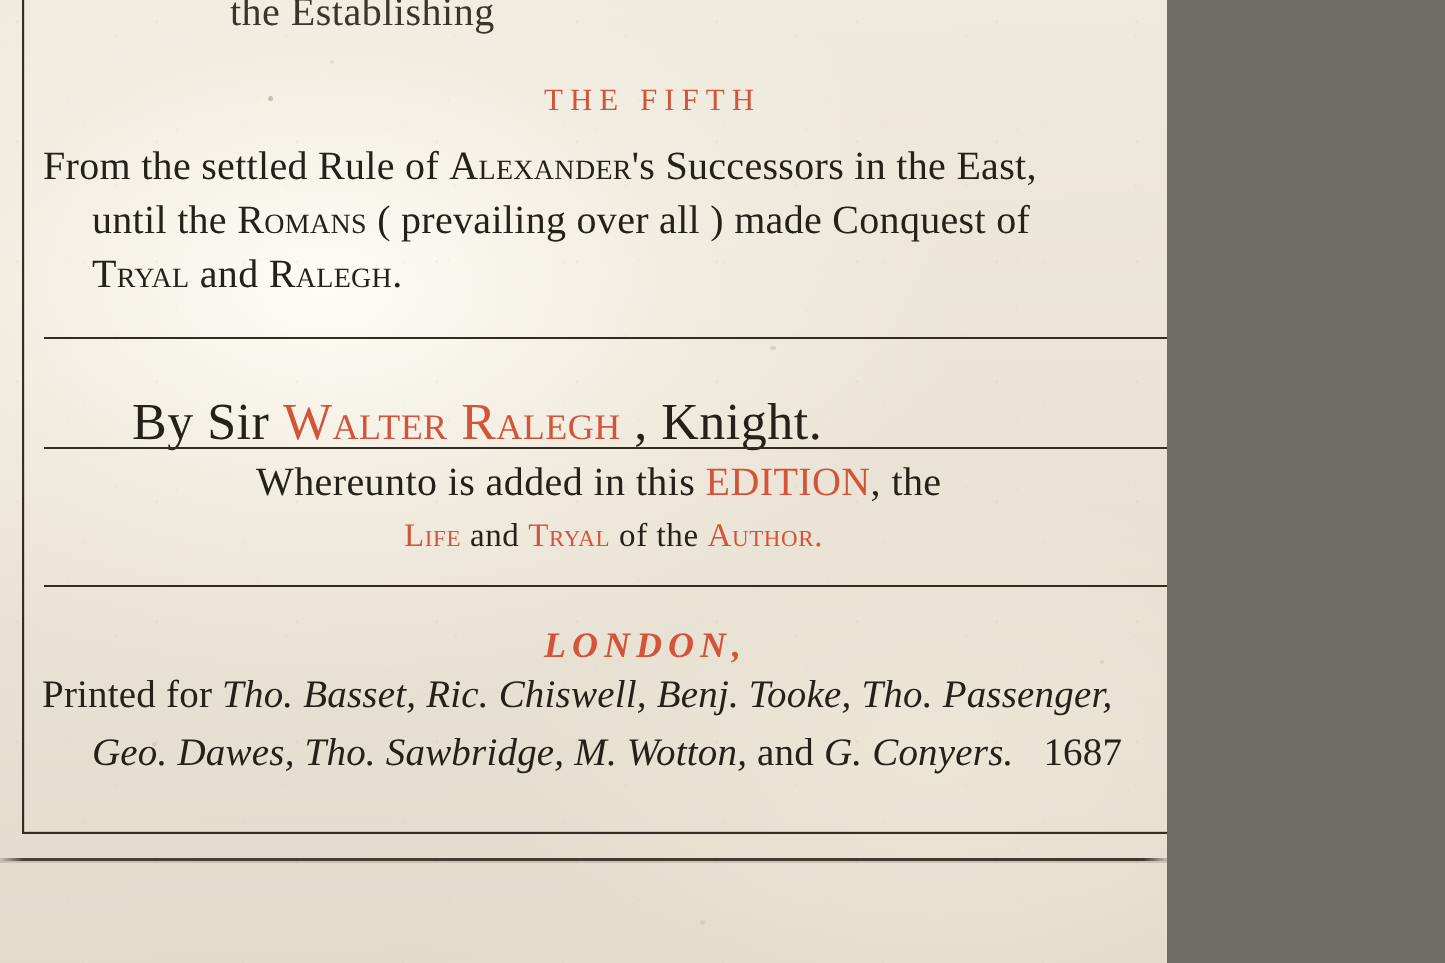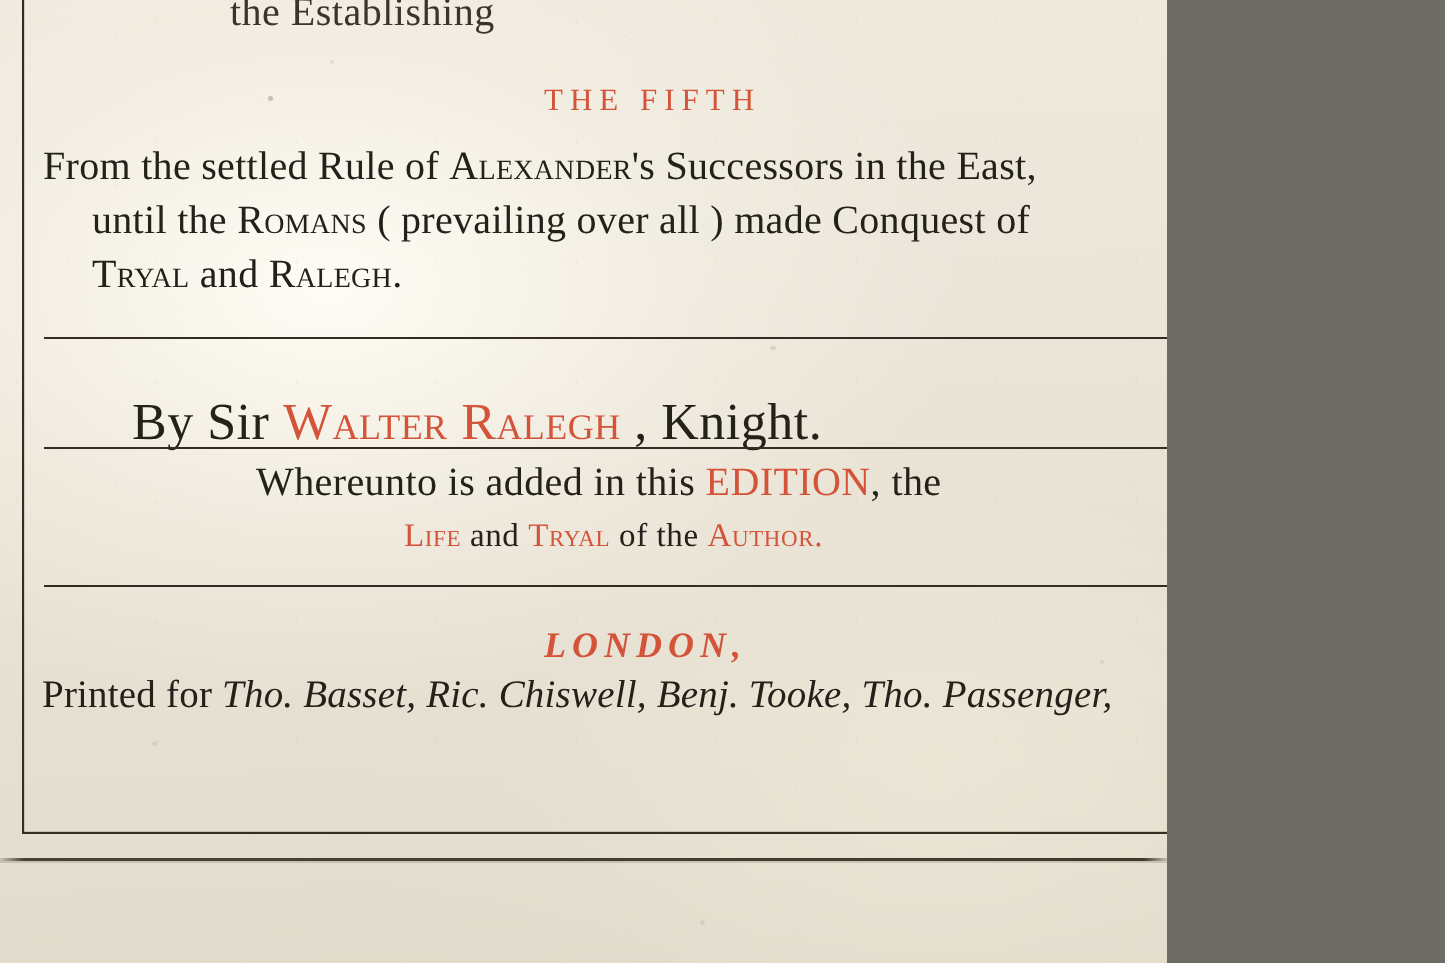--- a/index.html
+++ b/index.html
@@ -242,20 +242,23 @@
       <span class="redsc">Author.</span>
     </div>
 
     <div class="hr r3"></div>
 
     <div class="line l-london">LONDON,</div>
 
     <div class="line l-printed">
       <span>Printed for </span><span class="it">Tho. Basset, Ric. Chiswell, Benj. Tooke, Tho. Passenger,</span>
     </div>
+    <div class="line l-printed2">
+      <span class="it">Geo. Dawes, Tho. Sawbridge, M. Wotton,</span><span> and </span><span class="it">G. Conyers.</span><span>&nbsp;&nbsp; </span><span>1687</span>
+    </div>
   </div>
 
   <div class="outer-rule"></div>
 
   <div class="speck" style="left:268px; top:96px; width:5px; height:5px;"></div>
   <div class="speck" style="left:1306px; top:286px; width:4px; height:6px;"></div>
   <div class="speck" style="left:770px; top:346px; width:6px; height:4px; opacity:0.5;"></div>
   <div class="speck" style="left:152px; top:742px; width:5px; height:4px; opacity:0.45;"></div>
   <div class="speck" style="left:330px; top:60px; width:4px; height:4px; opacity:0.4;"></div>
   <div class="speck" style="left:700px; top:920px; width:5px; height:5px; opacity:0.35;"></div>

